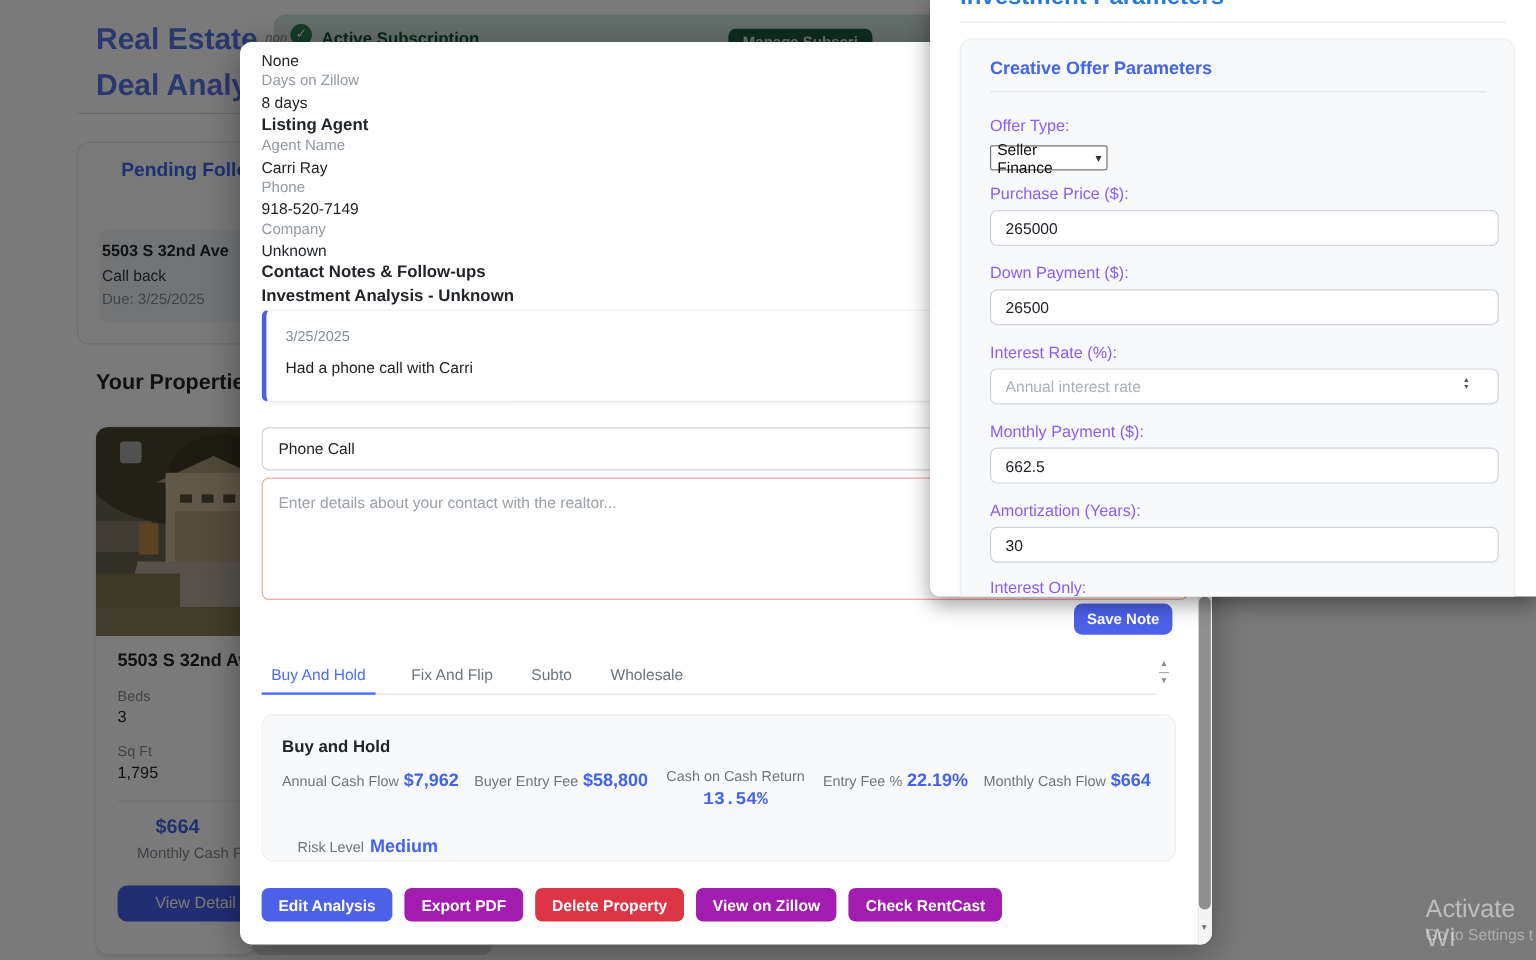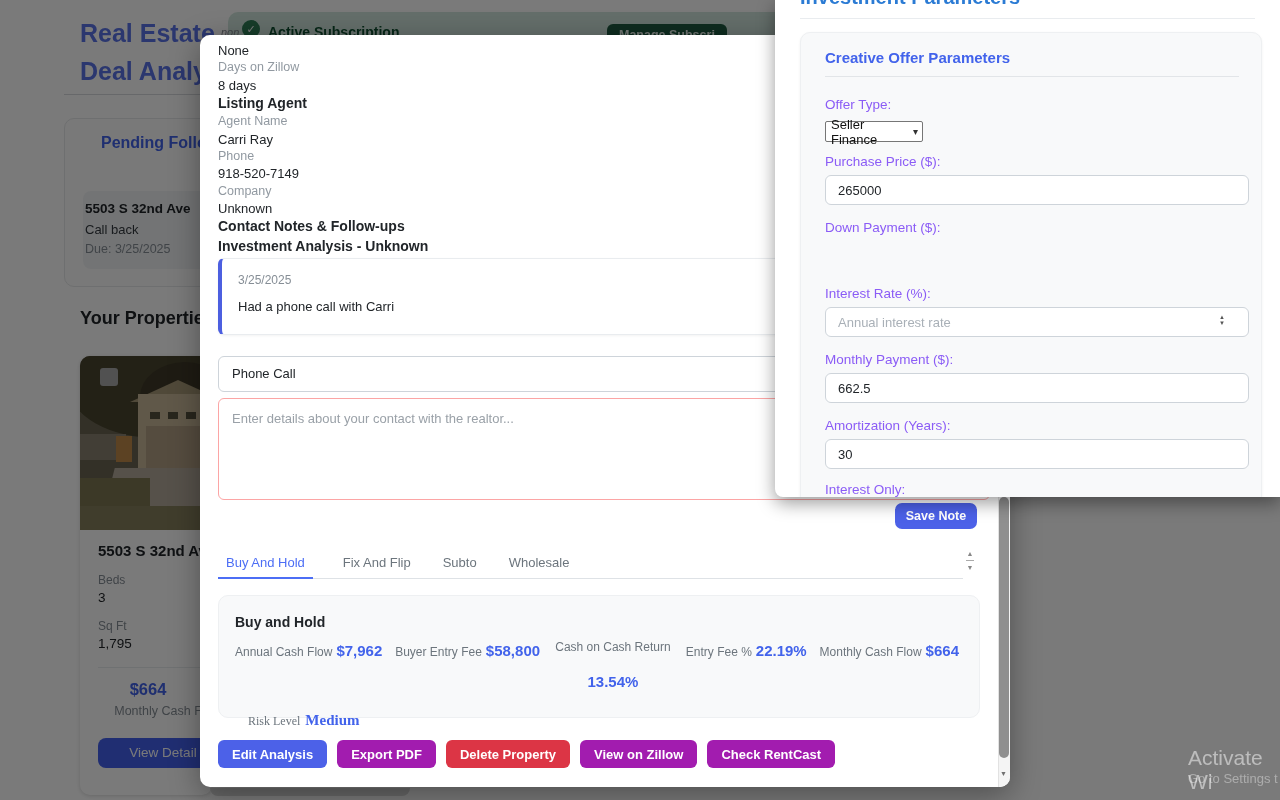--- a/index.html
+++ b/index.html
@@ -72,22 +72,22 @@
   .tab { font-size:13px; color:#6c757d; padding:3px 2px 9px 2px; cursor:pointer; white-space:nowrap; }
   .tab.active { color:#4c6ef5; border-bottom:2px solid #4c6ef5; margin-bottom:-1px; padding-left:8px; padding-right:8px; }
   .spinner { position:absolute; left:762px; top:515px; width:16px; height:26px; color:#888; font-size:7px; line-height:7px; text-align:center; }
   .spinner .dash { width:8px; height:1px; background:#aaa; margin:3px auto; }
   .metrics-card { position:absolute; left:18px; top:560px; width:762px; height:123px; background:#f8f9fa; border:1px solid #eef0f2; border-radius:10px; padding:18px 16px 0 16px; }
   .metrics-title { font-size:14px; font-weight:700; color:#212529; }
   .metrics-row { display:flex; justify-content:space-between; align-items:flex-start; margin-top:12px; padding-right:4px; }
   .metric { font-size:12px; color:#6c757d; white-space:nowrap; }
   .metric .mv { font-size:15px; font-weight:700; color:#4263eb; margin-left:4px; }
   .metric.center { text-align:center; white-space:normal; width:120px; margin-top:-2px; }
-  .metric.center .mv { display:block; margin:19px 0 0 0; }
-  .risk-row { margin-top:22px; padding-left:13px; font-size:12px; color:#6c757d;font-family:Liberation Serif, serif; }
+  .metric.center .mv { display:block; margin:4px 0 0 0;font-family:Liberation Mono, monospace; }
+  .risk-row { margin-top:22px; padding-left:13px; font-size:12px; color:#6c757d; }
   .risk-row .mv { font-size:15px; font-weight:700; color:#4263eb; margin-left:5px; }
   .actions { position:absolute; left:18px; top:705px; display:flex; gap:10px; }
   .abtn { height:28px; border:none; border-radius:6px; color:#fff; font-size:13px; font-weight:700; padding:0 14px; white-space:nowrap; }
   .abtn.primary { background:#4c61e8; }
   .abtn.secondary { background:#a21caf; }
   .abtn.danger { background:#dc3545; }
   .msb-track { position:absolute; right:0; top:0; width:12px; height:752px; background:#f4f4f4; border-left:1px solid #e2e2e2; border-radius:0 10px 10px 0; }
   .msb-thumb { position:absolute; right:1px; top:462px; width:10px; height:261px; background:#8f8f8f; border-radius:5px; }
   .msb-down { position:absolute; right:2px; top:735px; width:9px; font-size:7px; color:#707070; text-align:center; }
 
@@ -260,20 +260,21 @@
       <div class="f-label" style="top:64px;">Offer Type:</div>
       <div class="f-select">
         <span>Seller Finance</span>
         <span class="arr">▾</span>
       </div>
 
       <div class="f-label" style="top:121px;">Purchase Price ($):</div>
       <input class="f-input" style="top: 142px;" value="265000">
 
       <div class="f-label" style="top:187px;">Down Payment ($):</div>
+      <input class="f-input" style="top: 208px;" value="26500">
 
       <div class="f-label" style="top:253px;">Interest Rate (%):</div>
       <input class="f-input" style="top: 274px;" placeholder="Annual interest rate">
       <div class="num-spin">
         <div style="font-size:6px;">▲</div>
         <div style="font-size:6px;">▼</div>
       </div>
 
       <div class="f-label" style="top:319px;">Monthly Payment ($):</div>
       <input class="f-input" style="top: 340px;" value="662.5">

